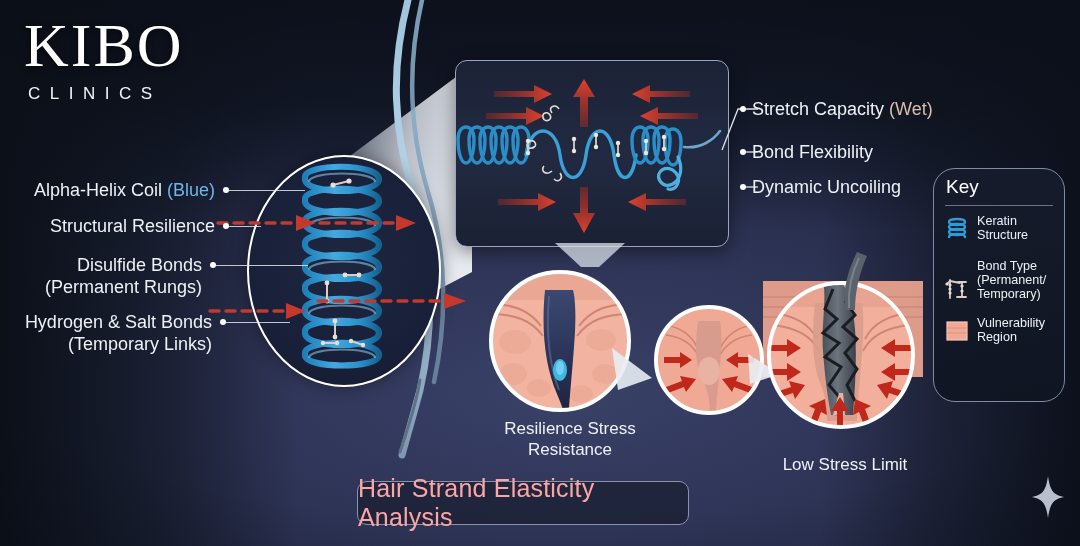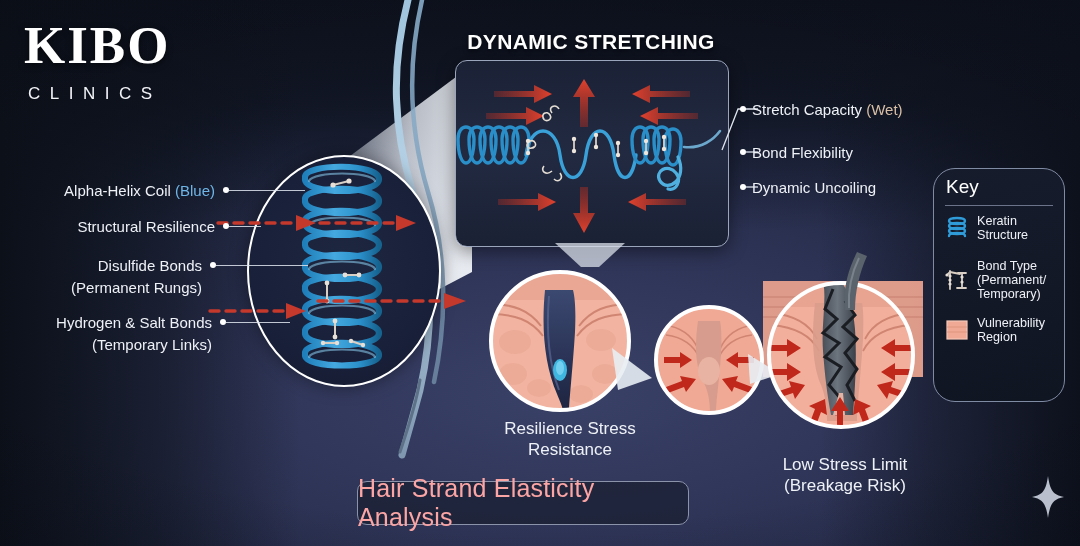--- a/index.html
+++ b/index.html
@@ -23,30 +23,30 @@
     background:linear-gradient(180deg,#0d111c 0%,rgba(13,17,28,.75) 45%,rgba(13,17,28,0) 100%);}
   .bg-leftdark{position:absolute;left:0;top:0;width:300px;height:546px;
     background:linear-gradient(90deg,#0c1019 0%,rgba(12,16,25,.55) 55%,rgba(12,16,25,0) 100%);}
   .bg-rightdark{position:absolute;right:0;top:0;width:260px;height:546px;
     background:linear-gradient(270deg,#0d111c 0%,rgba(13,17,28,.5) 55%,rgba(13,17,28,0) 100%);}
 
   
   .logo{position:absolute;left:24px;top:14px;}
   .logo-main{
     font-family:"Liberation Serif", serif;
-    font-size:53px;line-height:62px;color:#ffffff;letter-spacing:2px;font-weight:700;
+    font-size:62px;line-height:62px;color:#ffffff;letter-spacing:2px;font-weight:400;
     text-shadow:0 2px 6px rgba(0,0,0,.6);
   }
   .logo-sub{
     font-family:"Liberation Sans", sans-serif;
     font-size:17px;letter-spacing:9.5px;color:#f2f4f8;margin-top:8px;margin-left:4px;font-weight:400;
   }
 
   
-  .lbl{position:absolute;color:#eef1f6;font-size:15px;line-height:21px;white-space:nowrap;}
+  .lbl{position:absolute;color:#eef1f6;font-size:18px;line-height:21px;white-space:nowrap;}
   .lbl .accent-blue{color:#6fb6e8;}
   .lbl .accent-tan{color:#d9bfa6;}
   .lbl.r{text-align:right;}
   .lbl.l{text-align:left;}
 
   
   .ldot{position:absolute;width:6px;height:6px;border-radius:50%;background:#ffffff;}
   .lline{position:absolute;height:1.3px;background:#dfe5ee;opacity:.85;}
 
   
@@ -75,21 +75,21 @@
   }
 
   
   .keybox{
     position:absolute;left:933px;top:168px;width:130px;height:232px;
     border:1.3px solid #7f8aa3;border-radius:22px;
     background:linear-gradient(180deg,rgba(22,28,44,.92),rgba(16,21,34,.95));
   }
   .key-title{position:absolute;left:12px;top:7px;color:#ffffff;font-size:19px;}
   .key-rule{position:absolute;left:11px;top:36px;width:108px;height:1px;background:#7f8aa3;opacity:.8;}
-  .key-item{position:absolute;left:10px;width:118px;display:flex;gap:7px;align-items:center;}
+  .key-item{position:absolute;left:10px;width:118px;display:flex;gap:7px;align-items:flex-end;}
   .key-ico{width:26px;height:26px;flex:0 0 26px;position:relative;}
   .key-txt{color:#eef1f6;font-size:12.6px;line-height:14.2px;}
 
   
   .pill{
     position:absolute;left:357px;top:481px;width:330px;height:42px;
     border:1.4px solid #8b93ab;border-radius:10px;
     background:rgba(25,31,48,.72);
     display:flex;align-items:center;justify-content:center;
   }
@@ -246,21 +246,20 @@
 
   <div class="lbl r" style="left:0;top:312px;width:212px;">
     <span>Hydrogen &amp; Salt Bonds</span>
   </div>
   <div class="lbl r" style="left:0;top:334px;width:212px;">
     <span>(Temporary Links)</span>
   </div>
   <div class="ldot" style="left:220px;top:319px;"></div>
   <div class="lline" style="left:226px;top:321.5px;width:64px;"></div>
 
-  <div class="inset-title">DYNAMIC STRETCHING</div>
   <div class="inset">
     <svg width="272" height="185" viewBox="0 0 272 185">
       <defs>
         <linearGradient id="redar" x1="0" y1="0" x2="1" y2="0">
           <stop offset="0%" stop-color="#b02e21" stop-opacity="0.35"></stop>
           <stop offset="100%" stop-color="#e0412d"></stop>
         </linearGradient>
         <linearGradient id="redarL" x1="1" y1="0" x2="0" y2="0">
           <stop offset="0%" stop-color="#b02e21" stop-opacity="0.35"></stop>
           <stop offset="100%" stop-color="#e0412d"></stop>
@@ -515,21 +514,20 @@
     <path d="M 34 56 C 33 38, 36 22, 44 6" stroke="#7a828c" stroke-width="2" fill="none"></path>
   </svg>
 
   <div class="cap" style="left:455px;top:418px;width:230px;">
     <div>Resilience Stress</div>
     <div>Resistance</div>
   </div>
 
   <div class="cap" style="left:730px;top:454px;width:230px;">
     <div>Low Stress Limit</div>
-    <div>(Breakage Risk)</div>
   </div>
 
   <div class="keybox">
     <div class="key-title">Key</div>
     <div class="key-rule"></div>
 
     <div class="key-item" style="top:45px;">
       <div class="key-ico">
         <svg width="26" height="26" viewBox="0 0 26 26">
           <g stroke="#2f9bd8" stroke-width="2.4" fill="none" stroke-linecap="round">

